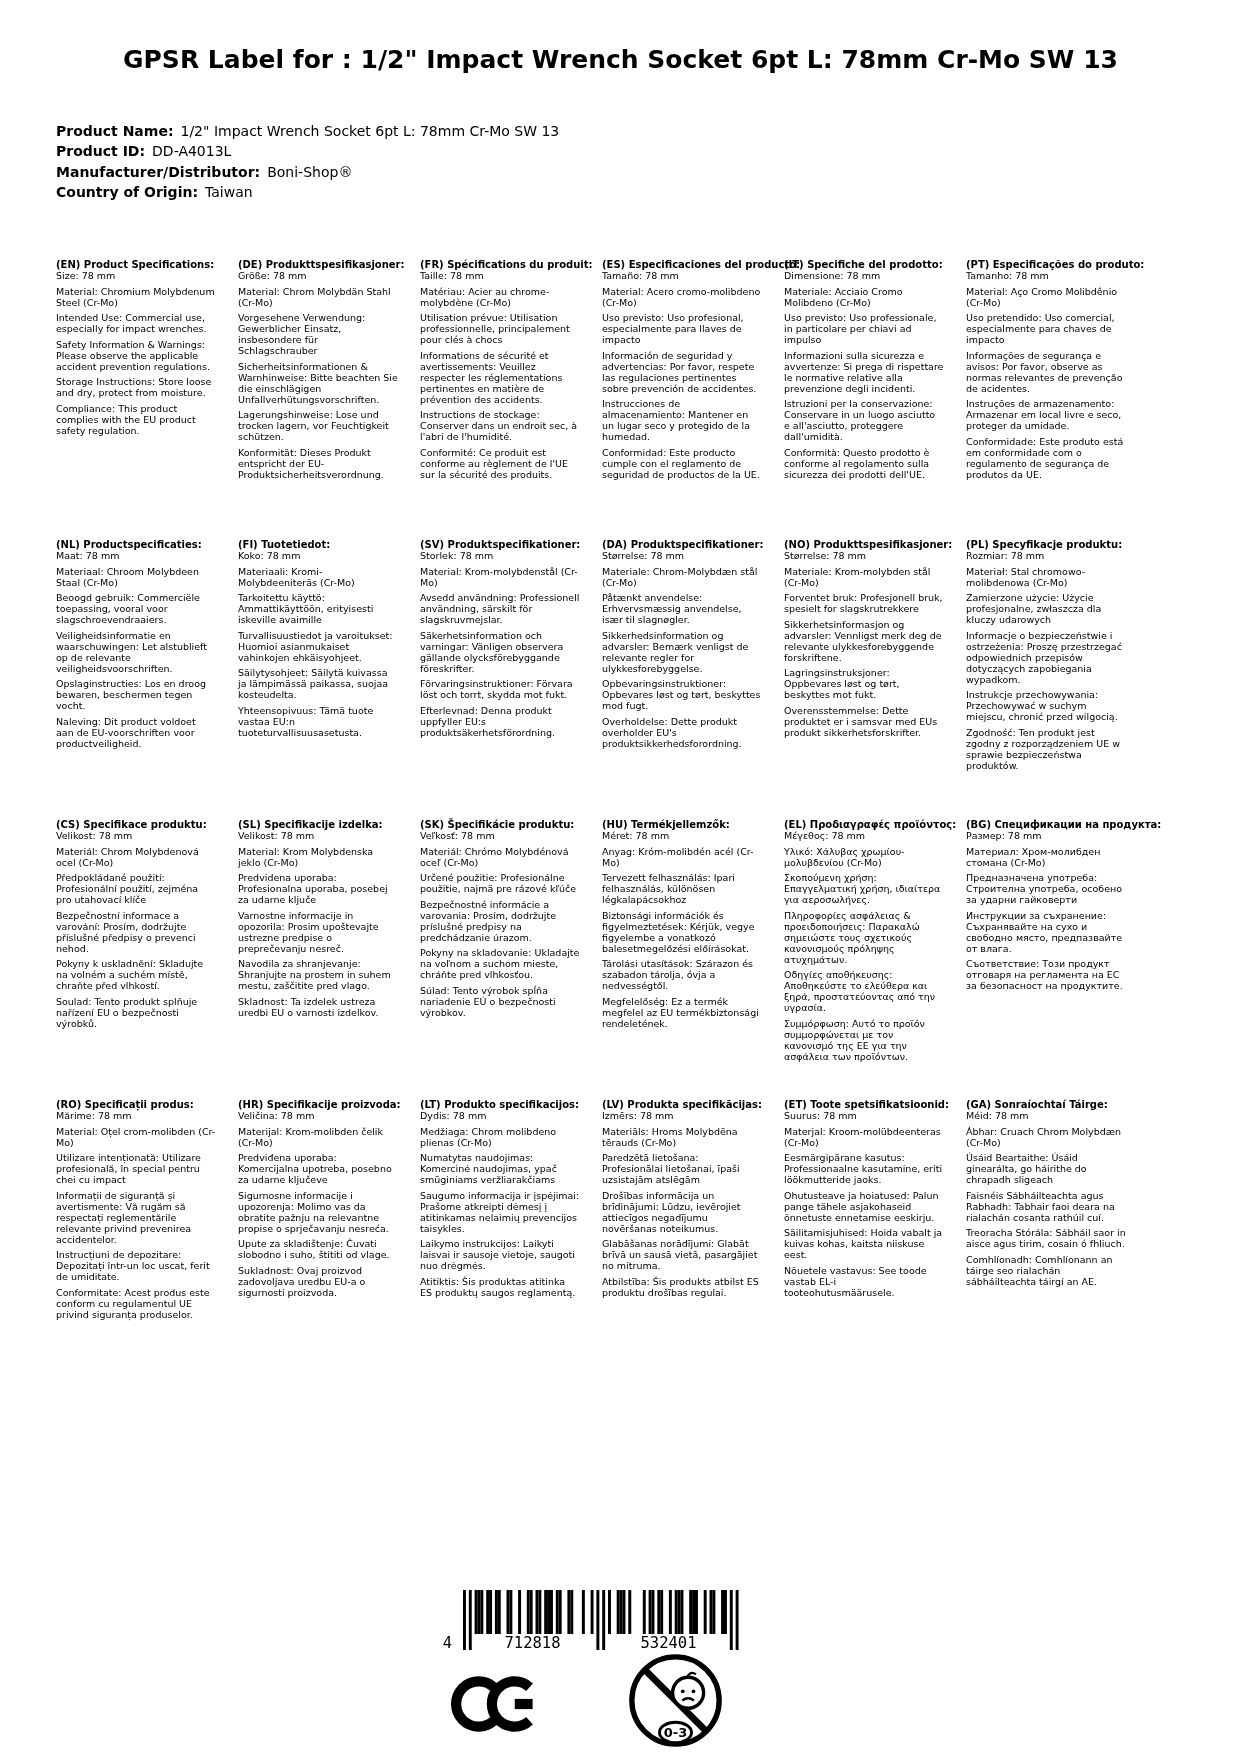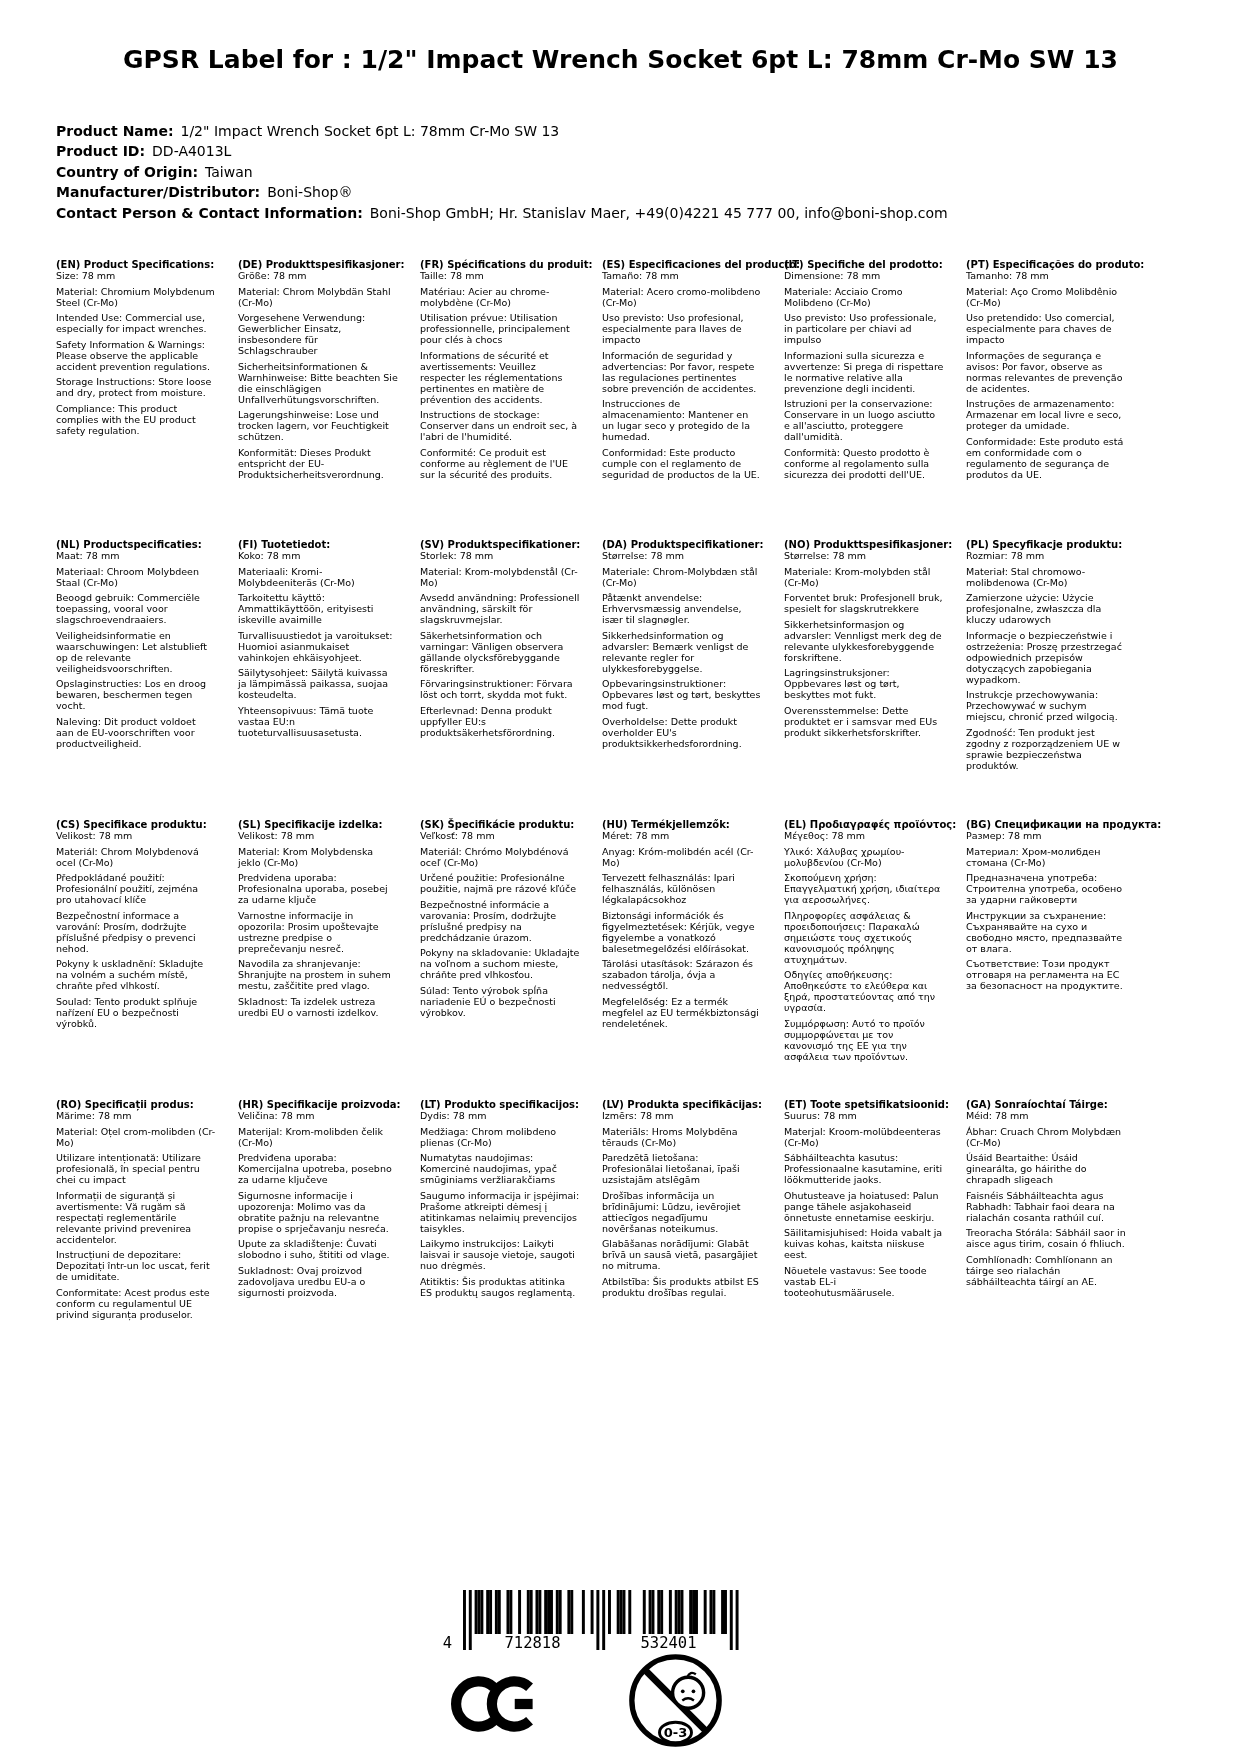--- a/index.html
+++ b/index.html
@@ -43,23 +43,22 @@
   #age-warning{position:absolute;left:627px;top:1652px;}
 </style>
 </head>
 <body>
 
 <h1 class="doc-title">GPSR Label for : 1/2" Impact Wrench Socket 6pt L: 78mm Cr-Mo SW 13</h1>
 
 <div id="product-info">
     <div class="info-line"><span class="lbl">Product Name:</span><span class="val">1/2" Impact Wrench Socket 6pt L: 78mm Cr-Mo SW 13</span></div>
     <div class="info-line"><span class="lbl">Product ID:</span><span class="val">DD-A4013L</span></div>
+    <div class="info-line"><span class="lbl">Manufacturer/Distributor:</span><span class="val">Boni-Shop®</span></div>
     <div class="info-line"><span class="lbl">Country of Origin:</span><span class="val">Taiwan</span></div>
-    <div class="info-line"><span class="lbl">Manufacturer/Distributor:</span><span class="val">Boni-Shop®</span></div>
-    <div class="info-line"><span class="lbl">Contact Person &amp; Contact Information:</span><span class="val">Boni-Shop GmbH; Hr. Stanislav Maer, +49(0)4221 45 777 00, info@boni-shop.com</span></div>
   </div>
 
 <div id="spec-grid">
     <div class="spec-block">
       <div class="block-title">(EN) Product Specifications:</div>
       <p class="spec-par">Size: 78 mm</p>
       <p class="spec-par">Material: Chromium Molybdenum Steel (Cr-Mo)</p>
       <p class="spec-par">Intended Use: Commercial use, especially for impact wrenches.</p>
       <p class="spec-par">Safety Information &amp; Warnings: Please observe the applicable accident prevention regulations.</p>
       <p class="spec-par">Storage Instructions: Store loose and dry, protect from moisture.</p>
@@ -250,21 +249,21 @@
       <p class="spec-par">Materiāls: Hroms Molybdēna tērauds (Cr-Mo)</p>
       <p class="spec-par">Paredzētā lietošana: Profesionālai lietošanai, īpaši uzsistajām atslēgām</p>
       <p class="spec-par">Drošības informācija un brīdinājumi: Lūdzu, ievērojiet attiecīgos negadījumu novēršanas noteikumus.</p>
       <p class="spec-par">Glabāšanas norādījumi: Glabāt brīvā un sausā vietā, pasargājiet no mitruma.</p>
       <p class="spec-par">Atbilstība: Šis produkts atbilst ES produktu drošības regulai.</p>
     </div>
     <div class="spec-block">
       <div class="block-title">(ET) Toote spetsifikatsioonid:</div>
       <p class="spec-par">Suurus: 78 mm</p>
       <p class="spec-par">Materjal: Kroom-molübdeenteras (Cr-Mo)</p>
-      <p class="spec-par">Sábháilteachta kasutus: Professionaalne kasutamine, eriti löökmutteride jaoks.</p>
+      <p class="spec-par">Eesmärgipärane kasutus: Professionaalne kasutamine, eriti löökmutteride jaoks.</p>
       <p class="spec-par">Ohutusteave ja hoiatused: Palun pange tähele asjakohaseid õnnetuste ennetamise eeskirju.</p>
       <p class="spec-par">Säilitamisjuhised: Hoida vabalt ja kuivas kohas, kaitsta niiskuse eest.</p>
       <p class="spec-par">Nõuetele vastavus: See toode vastab EL-i tooteohutusmäärusele.</p>
     </div>
     <div class="spec-block">
       <div class="block-title">(GA) Sonraíochtaí Táirge:</div>
       <p class="spec-par">Méid: 78 mm</p>
       <p class="spec-par">Ábhar: Cruach Chrom Molybdæn (Cr-Mo)</p>
       <p class="spec-par">Úsáid Beartaithe: Úsáid ginearálta, go háirithe do chrapadh sligeach</p>
       <p class="spec-par">Faisnéis Sábháilteachta agus Rabhadh: Tabhair faoi deara na rialachán cosanta rathúil cuí.</p>

